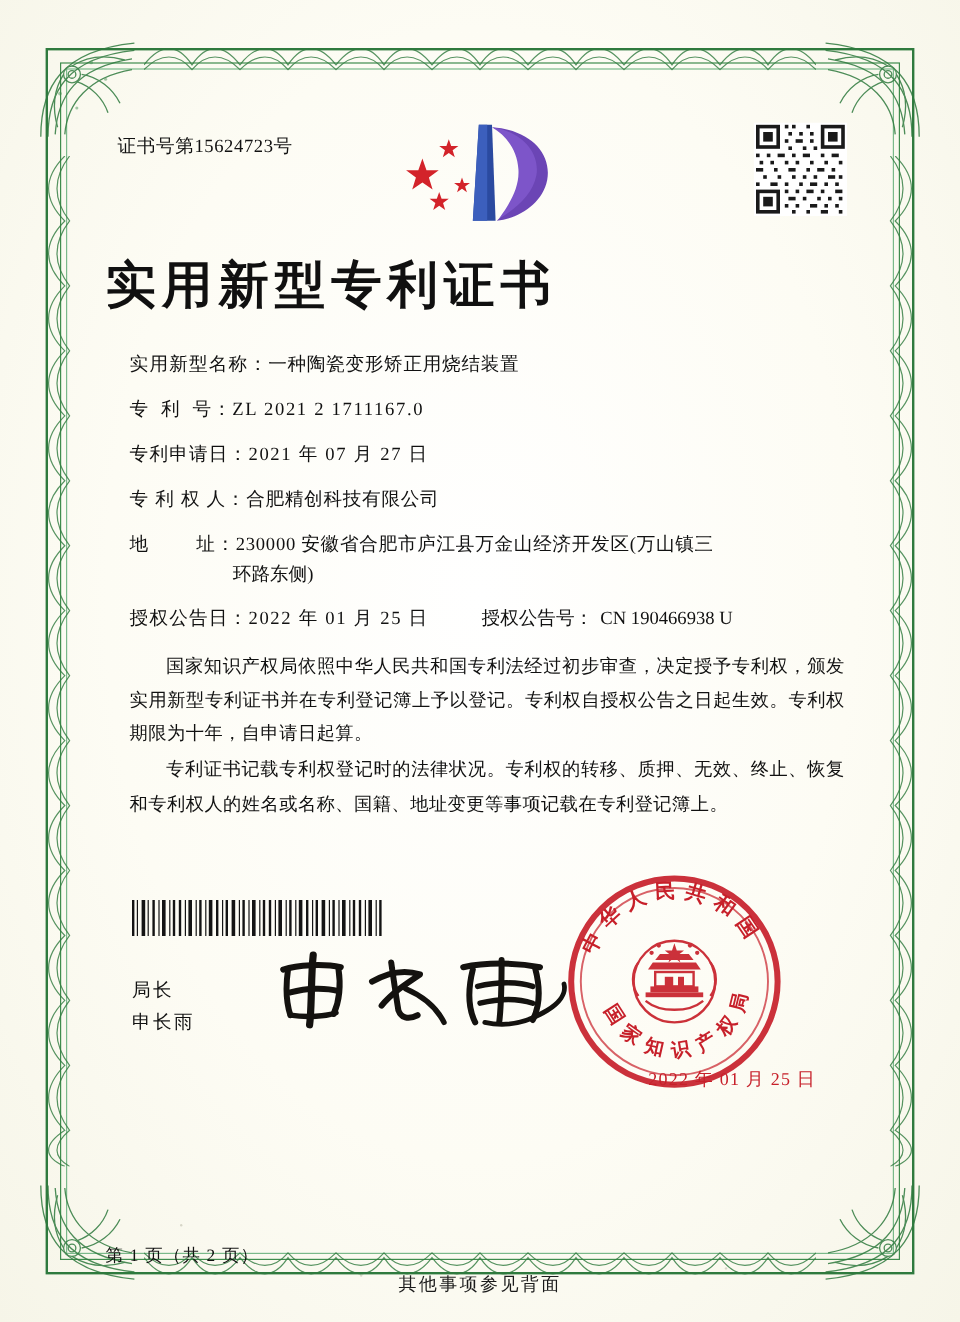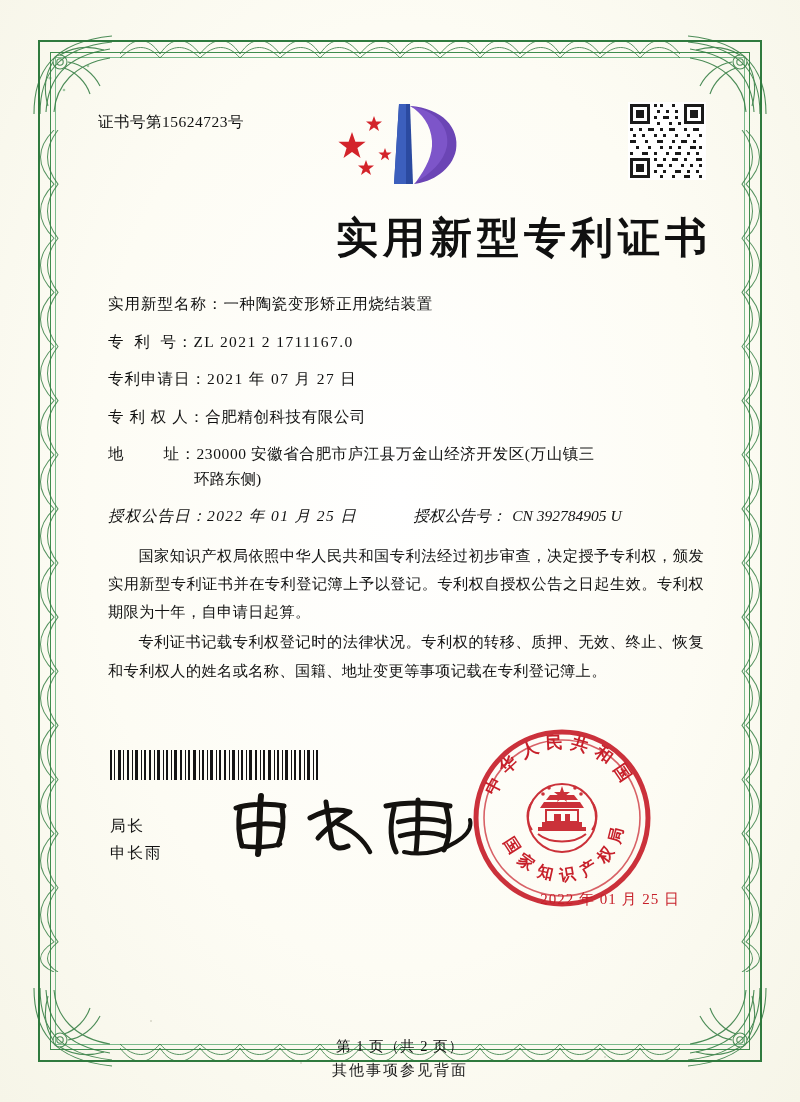--- a/index.html
+++ b/index.html
@@ -126,21 +126,21 @@
     transform: translateX(-50%);
     width: 140px;
     height: 92px;
   }
 
   .title {
     position: absolute;
     left: 0;
     right: 0;
     top: 120px;
-    text-align: right;
+    text-align: left;
     font-size: 42px;
     font-weight: bold;
     letter-spacing: 5px;
     color: #101010;
     font-family: "DejaVu Serif", "Liberation Serif", serif;
   }
 
   .fields {
     position: absolute;
     left: 20px;
@@ -162,21 +162,21 @@
   }
   .field-value {
     flex: 1 1 auto;
     letter-spacing: .6px;
   }
   .field-value.mono {
     font-family: "Liberation Serif", serif;
     letter-spacing: 1.4px;
   }
   .field-row.two-col .col2 {
-    margin-left: 56px;
+    margin-left: 44px;
     white-space: nowrap;
   }
   .addr-second {
     margin-top: 9px;
     margin-left: 86px;
   }
 
   .paragraphs {
     position: absolute;
     left: 20px;
@@ -236,21 +236,20 @@
     color: #c7202a;
     letter-spacing: 1px;
     font-family: "Liberation Serif", serif;
   }
 
   .page-no {
     position: absolute;
     left: 0;
     right: 0;
     bottom: -34px;
-    text-align: center;
     font-size: 14.5px;
     letter-spacing: 1px;
     color: #111;
   }
 
   .footnote {
     position: absolute;
     left: 0;
     right: 0;
     bottom: 22px;
@@ -513,25 +512,25 @@
       </div>
 
       <div>
         <div class="field-row" style="margin-bottom:0;">
           <span class="field-label">地        址：</span>
           <span class="field-value">230000  安徽省合肥市庐江县万金山经济开发区(万山镇三</span>
         </div>
         <div class="addr-second">环路东侧)</div>
       </div>
 
-      <div class="field-row two-col" style="margin-top:22px;font-style:italic;">
+      <div class="field-row two-col" style="margin-top:22px;">
         <span class="field-label">授权公告日：</span>
         <span class="field-value mono" style="flex:0 0 auto;">2022 年 01 月 25 日</span>
         <span class="col2">授权公告号：</span>
-        <span class="col2 mono" style="margin-left:6px;">CN 392784905 U</span>
+        <span class="col2 mono" style="margin-left:6px;">CN 190466938 U</span>
       </div>
     </div>
 
     <div class="paragraphs">
       <p>国家知识产权局依照中华人民共和国专利法经过初步审查，决定授予专利权，颁发实用新型专利证书并在专利登记簿上予以登记。专利权自授权公告之日起生效。专利权期限为十年，自申请日起算。</p>
       <p>专利证书记载专利权登记时的法律状况。专利权的转移、质押、无效、终止、恢复和专利权人的姓名或名称、国籍、地址变更等事项记载在专利登记簿上。</p>
     </div>
 
     <div class="barcode">
       <svg viewBox="0 0 210 30" width="210" height="30" preserveAspectRatio="none">

